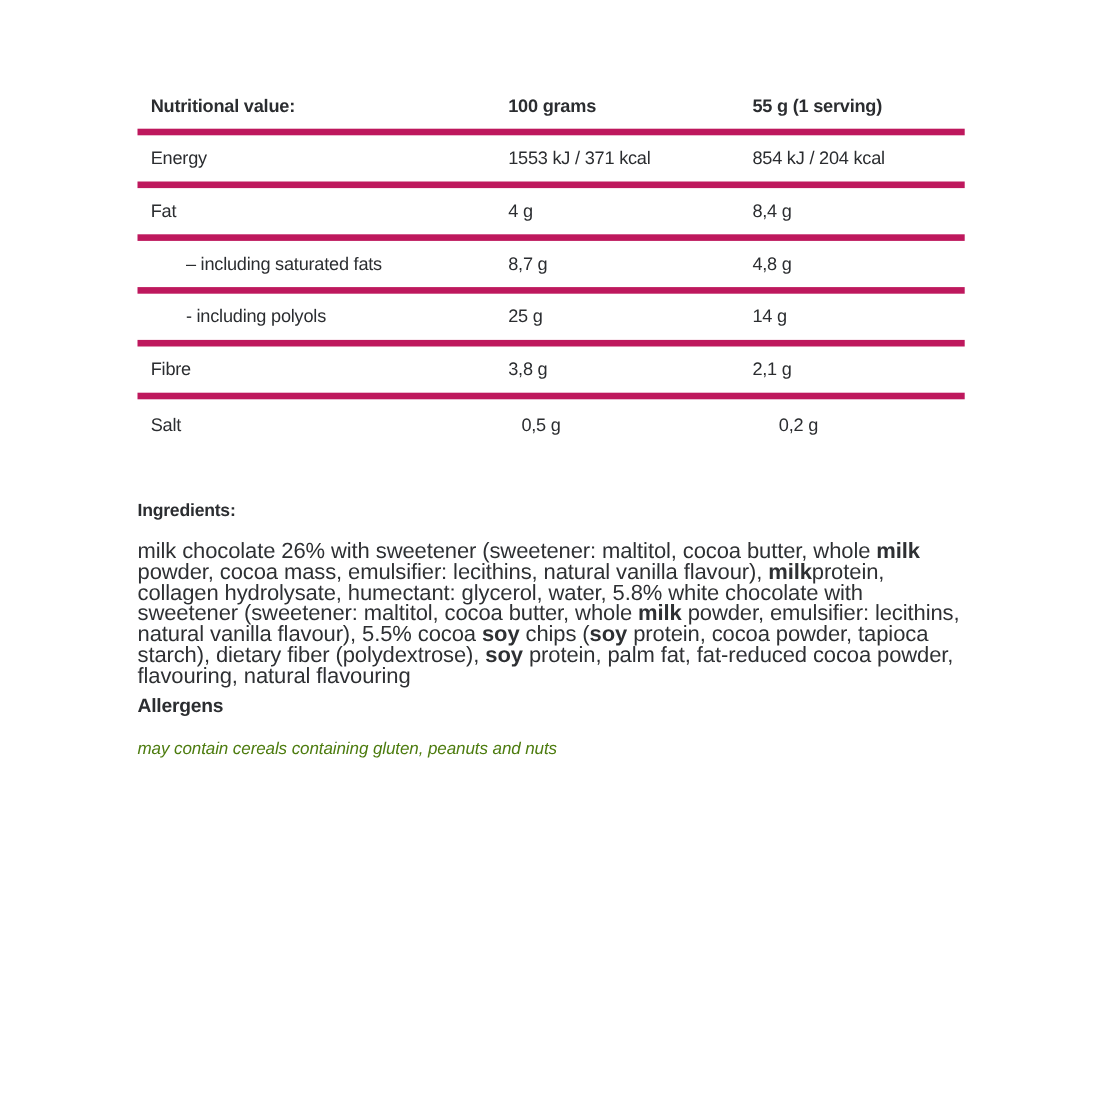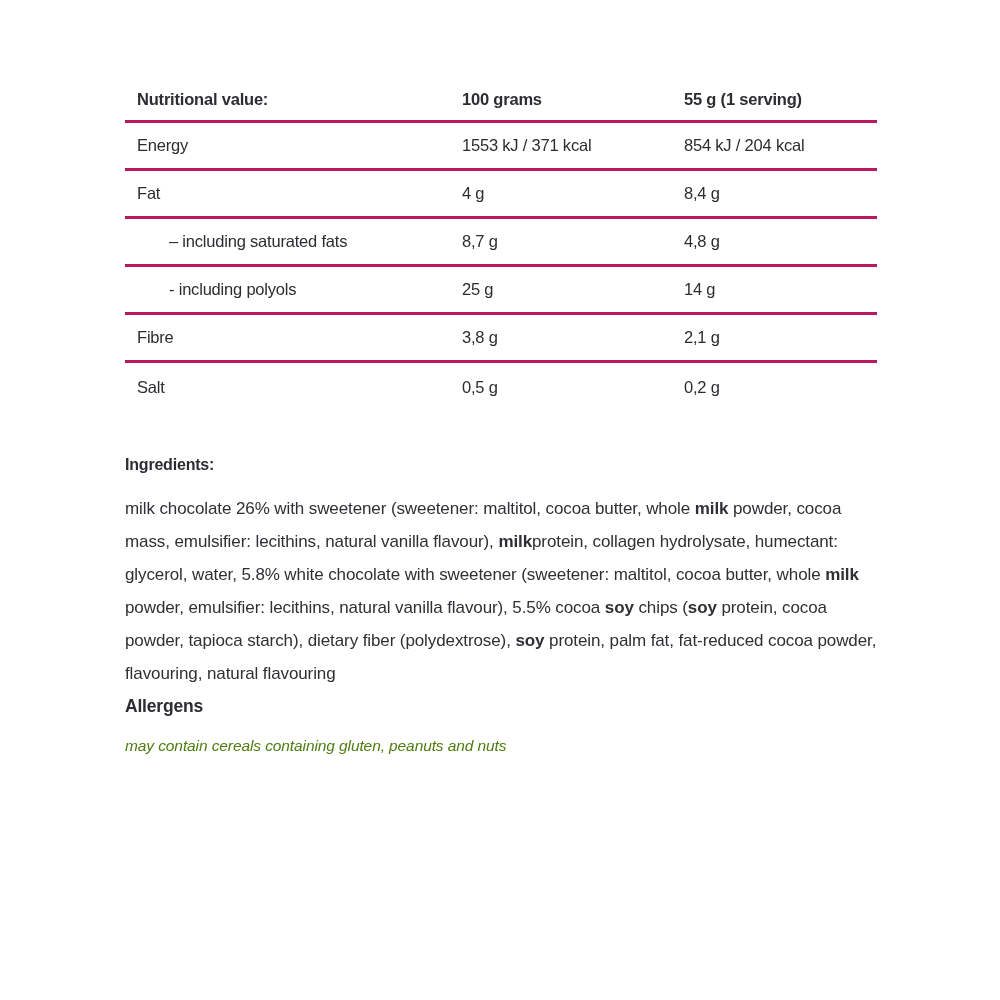--- a/index.html
+++ b/index.html
@@ -17,38 +17,38 @@
     top: 78px;
     width: 752px;
   }
   
   .ntable { width: 100%; font-size: 16.5px; letter-spacing: -0.2px; }
   .trow {
     display: grid;
     grid-template-columns: 337px 222px 193px;
     align-items: center;
     height: 48px;
-    border-bottom: 3px solid #be185d;
+    border-bottom: 6px solid #be185d;
   }
   .trow.header { height: 45px; font-weight: bold; }
-  .trow.last { border-bottom: none; }
+  .trow.last { border-bottom: none; gap: 12px; }
   .cell { white-space: nowrap; }
   .cell.label { padding-left: 12px; }
   .trow.indent .cell.label { padding-left: 44px; }
   
   .section-heading {
     margin-top: 45px;
     font-size: 16px;
     font-weight: bold;
     letter-spacing: -0.2px;
   }
   .ingredients-paragraph {
     margin-top: 18px;
-    font-size: 17px;
-    line-height: 33px;
+    font-size: 20px;
+    line-height: 19px;
     letter-spacing: -0.1px;
     color: #2e3033;
   }
   .ingredients-paragraph b { font-weight: bold; }
   
   .allergens-heading {
     margin-top: 6px;
     font-size: 17.5px;
     font-weight: bold;
     letter-spacing: -0.2px;

